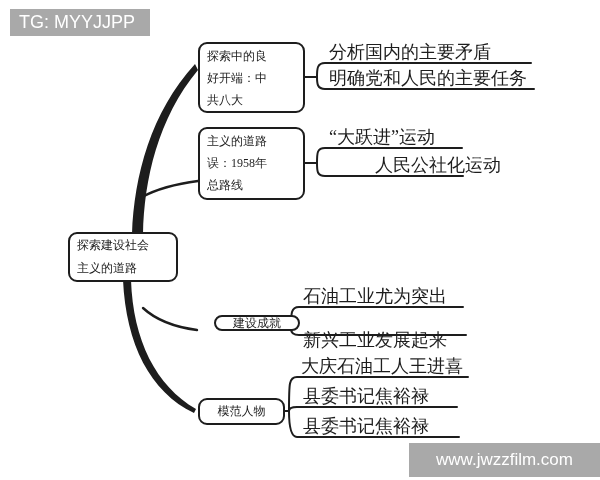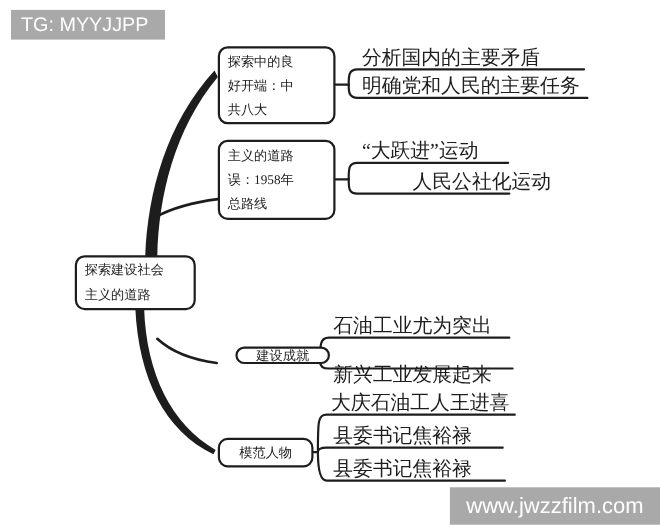--- a/index.html
+++ b/index.html
@@ -24,21 +24,21 @@
   .node.block{padding:0 0 0 7px;line-height:22px;padding-top:1px;}
   .node.center{display:flex;align-items:center;justify-content:center;white-space:nowrap;}
   .leaf{
     position:absolute;font-size:18px;line-height:21px;white-space:nowrap;
   }
   .wm{
     position:absolute;background:var(--wm-bg);color:var(--wm-text);
     font-family:"Liberation Sans","DejaVu Sans",sans-serif;
   }
   .wm-top{left:10px;top:9px;width:140px;height:27px;font-size:18px;line-height:27px;padding-left:9px;box-sizing:border-box;}
-  .wm-bottom{left:409px;top:443px;width:191px;height:34px;font-size:20px;line-height:34px;text-align:center;}
+  .wm-bottom{left:409px;top:443px;width:191px;height:34px;font-size:17px;line-height:34px;text-align:center;}
 </style>
 </head>
 <body>
 
 <div class="stage">
 
   <svg width="600" height="480" viewBox="0 0 600 480" aria-hidden="true">
 
     <path class="fillpath" d="M 132,234 C 134,176 151,112 195,64 L 198,70 C 158,118 144,180 143,234 Z"></path>
 

